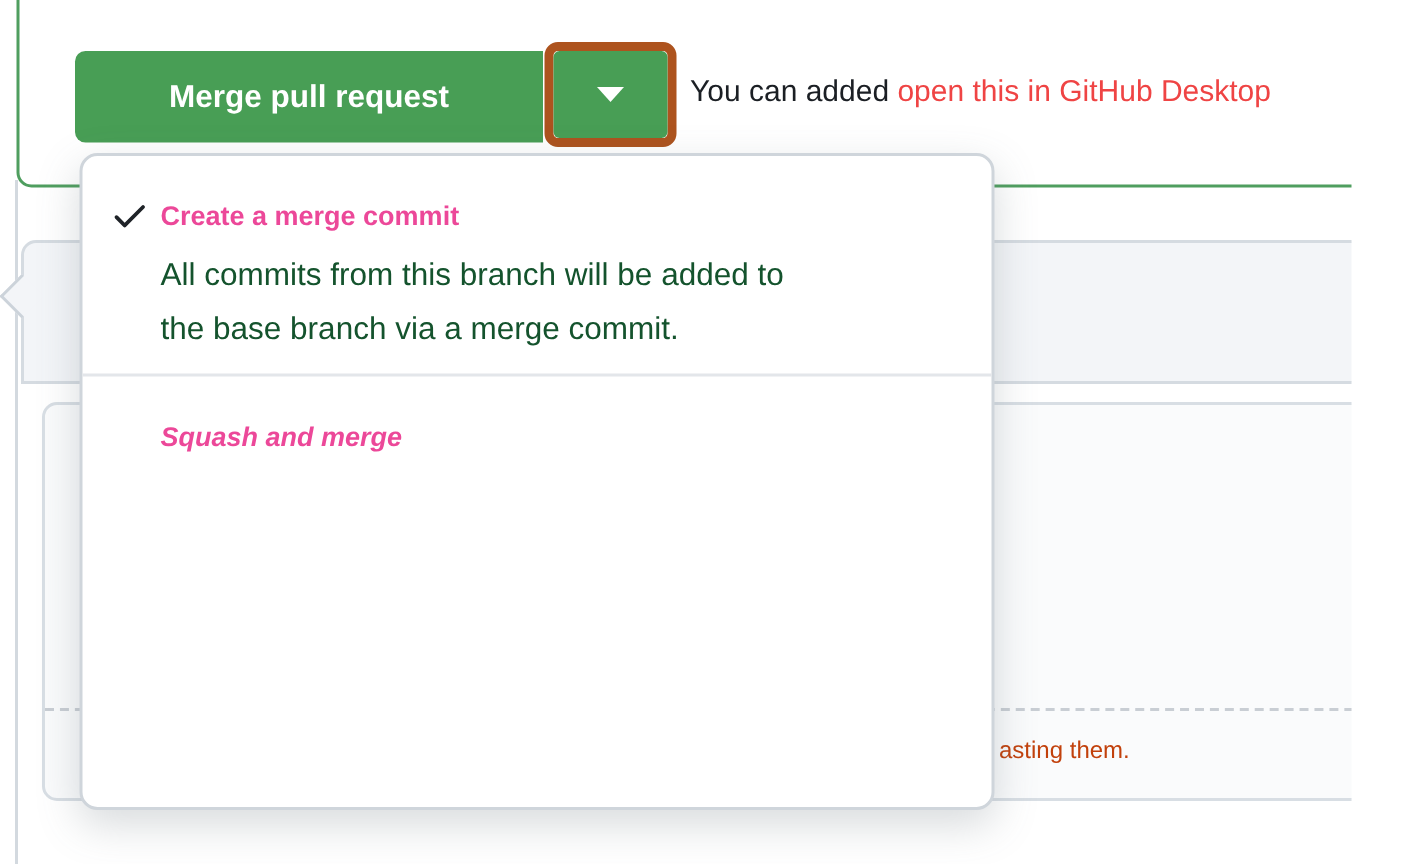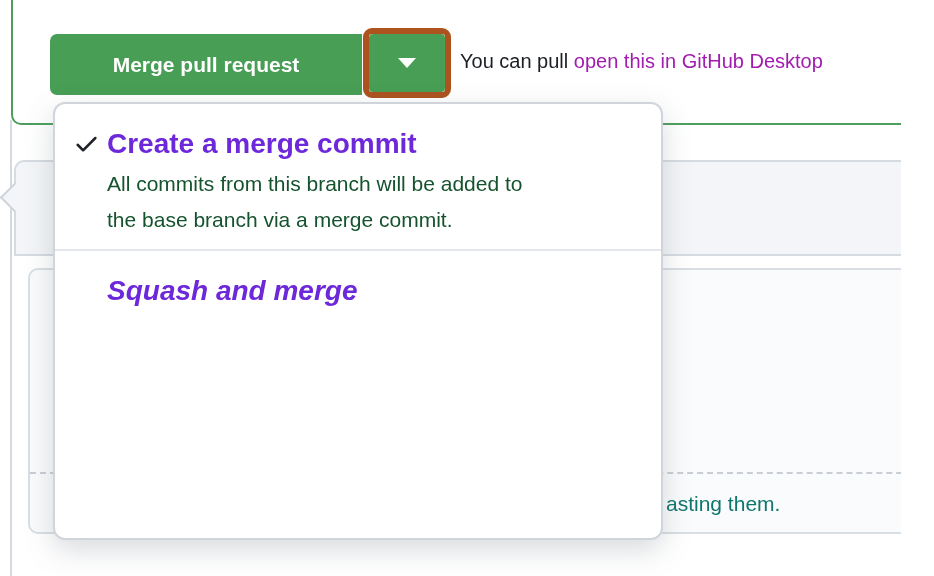--- a/index.html
+++ b/index.html
@@ -65,40 +65,40 @@
     position:absolute;left:28px;top:268px;width:926px;height:266px;
     background:#fafbfc;border:2px solid #d8dee4;border-radius:10px;
     box-sizing:border-box;
   }
   .attach-divider{
     position:absolute;left:0;top:202px;width:100%;height:0;
     border-top:2px dashed #c9ced4;
   }
   .attach-text{
     position:absolute;left:636px;top:222px;
-    font-size:21px;color:#0f766e;white-space:nowrap;
+    font-size:16px;color:#c2410c;white-space:nowrap;
   }
   
   .dropdown{
     position:absolute;left:53px;top:102px;width:610px;height:438px;
     background:#ffffff;border:2px solid #cfd5db;border-radius:12px;
     box-sizing:border-box;
     box-shadow:0 10px 28px rgba(100,110,120,0.25);
     z-index:10;
   }
   .dd-item{
     position:relative;height:145px;box-sizing:border-box;
     padding:25px 28px 0 52px;cursor:pointer;
   }
   .dd-item + .dd-item{border-top:2px solid #e3e6ea;font-style:italic;}
   .dd-check{
     position:absolute;left:18px;top:26px;width:27px;height:27px;
   }
   .dd-title{
-    font-size:28px;font-weight:700;color:#6d28d9;line-height:30px;
+    font-size:18px;font-weight:700;color:#ec4899;line-height:30px;
   }
   .dd-desc{
     margin-top:7px;font-size:21px;color:#14532d;line-height:36px;
     white-space:pre-line;
   }
 </style>
 </head>
 <body>
 
 <div class="stage">
@@ -106,21 +106,21 @@
   <div class="timeline-line"></div>
 
   <div class="merge-box" style="border-color: rgb(79, 158, 95);">
     <button class="merge-btn" style="background-color: rgb(72, 158, 85);">Merge pull request</button>
     <div class="toggle-highlight" style="border-color: rgb(173, 83, 30);">
       <button class="merge-toggle" style="background-color: rgb(72, 158, 85);">
         <span class="caret-down"></span>
       </button>
     </div>
     <div class="caption">
-      <span>You can pull </span><a style="color: #a21caf;">open this in GitHub Desktop</a>
+      <span>You can added </span><a style="color: #ef4444;">open this in GitHub Desktop</a>
     </div>
   </div>
 
   <div class="comment-header">
     <span class="heading-letter">H</span>
   </div>
   <div class="comment-caret"></div>
 
   <div class="comment-body">
     <div class="attach-divider"></div>

